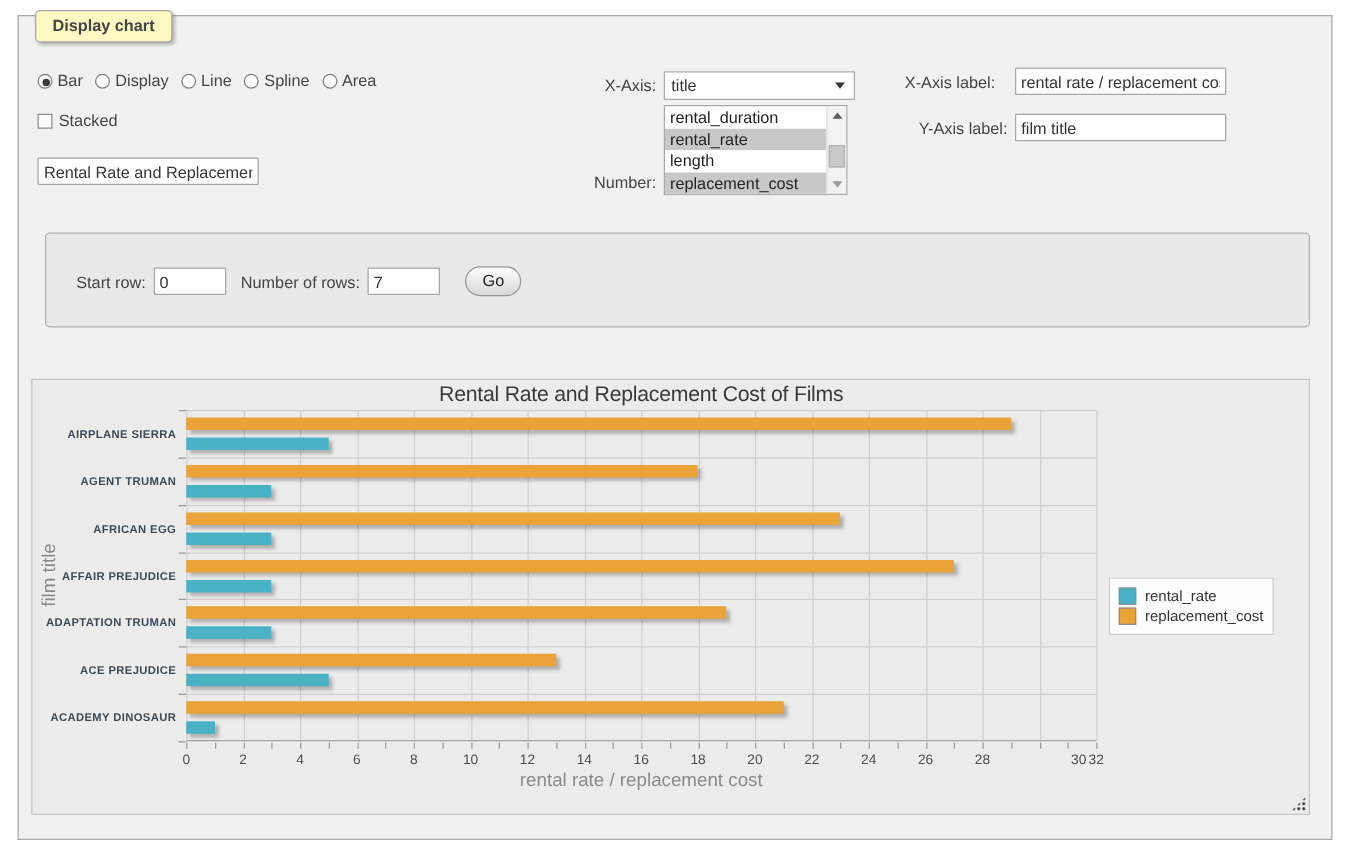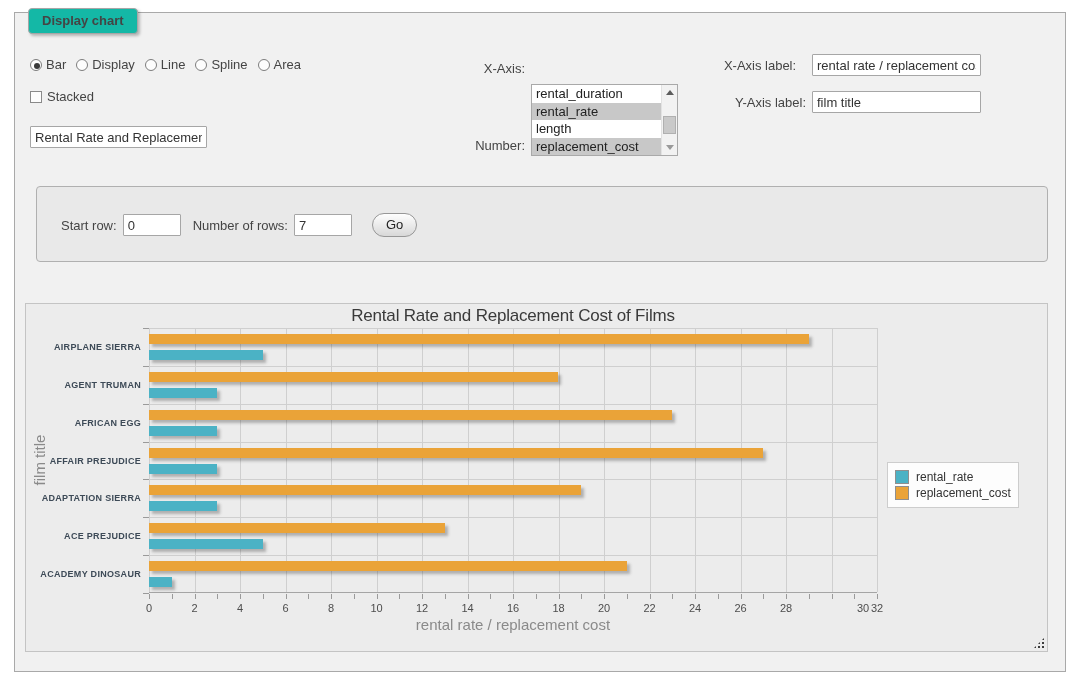--- a/index.html
+++ b/index.html
@@ -2,21 +2,21 @@
 <html><head>
 <meta charset="utf-8">
 <style>
   * { margin:0; padding:0; box-sizing:border-box; }
   body { background:#fff; font-family:"Liberation Sans", sans-serif; }
   .stage { position:relative; width:1081px; height:681px; background:#fff; overflow:hidden; }
 
   
   .fieldset { position:absolute; left:14px; top:12px; width:1052px; height:660px;
               background:#f1f1f1; border:1px solid #a9a9a9; }
-  .legend-box { position:absolute; left:28px; top:8px; background:#14b8a6;
+  .legend-box { position:absolute; left:28px; top:8px; background:#fef9c3;
                 border:1px solid #a6a6a6; border-radius:4px; padding:4px 13px 5px;
                 font-size:13px; font-weight:bold; color:#444;
                 box-shadow:2px 2px 3px rgba(0,0,0,0.25); z-index:5; }
 
   .lbl { font-size:13px; color:#444; }
 
   
   .type-row { position:absolute; left:30px; top:57px; display:flex; align-items:center; }
   .radio-item { display:flex; align-items:center; margin-right:10px; }
   .radio-circle { width:12px; height:12px; border:1px solid #7d7d7d; border-radius:50%;
@@ -131,20 +131,24 @@
     </div>
 
   <div class="stacked-row">
     <span class="checkbox"></span>
     <span class="lbl">Stacked</span>
   </div>
 
   <input class="txt title-input" value="Rental Rate and Replacement Cost of Films" style="">
 
   <div class="lbl xaxis-caption">X-Axis:</div>
+  <div class="select-box">
+    <span>title</span>
+    <span class="select-arrow"></span>
+  </div>
 
   <div class="lbl series-caption">Number:</div>
   <div class="series-list" id="series-list">
     <div class="series-opt">rental_duration</div>
       <div class="series-opt sel">rental_rate</div>
       <div class="series-opt">length</div>
       <div class="series-opt sel">replacement_cost</div>
       <div class="sb">
       <div class="sb-btn" style="top:0;">
           <span class="tri-up"></span>
@@ -281,17 +285,17 @@
       <div class="xtick" style="left: 782.75px; top: 290px;"></div>
       <div class="xtick" style="left: 805.5px; top: 290px;"></div>
       <div class="xtick-label" style="left: 822px; top: 298px;">30</div>
       <div class="xtick" style="left: 828.25px; top: 290px;"></div>
       <div class="xtick" style="left: 851px; top: 290px;"></div>
       <div class="xtick-label" style="left: 836px; top: 298px;">32</div>
       <div class="cat-label" style="left: 0px; top: 38px;">AIRPLANE SIERRA</div>
       <div class="cat-label" style="left: 0px; top: 76px;">AGENT TRUMAN</div>
       <div class="cat-label" style="left: 0px; top: 114px;">AFRICAN EGG</div>
       <div class="cat-label" style="left: 0px; top: 152px;">AFFAIR PREJUDICE</div>
-      <div class="cat-label" style="left: 0px; top: 189px;">ADAPTATION SIERRA</div>
+      <div class="cat-label" style="left: 0px; top: 189px;">ADAPTATION TRUMAN</div>
       <div class="cat-label" style="left: 0px; top: 227px;">ACE PREJUDICE</div>
       <div class="cat-label" style="left: 0px; top: 265px;">ACADEMY DINOSAUR</div>
     </div>
 </div>
 
 </body></html>

